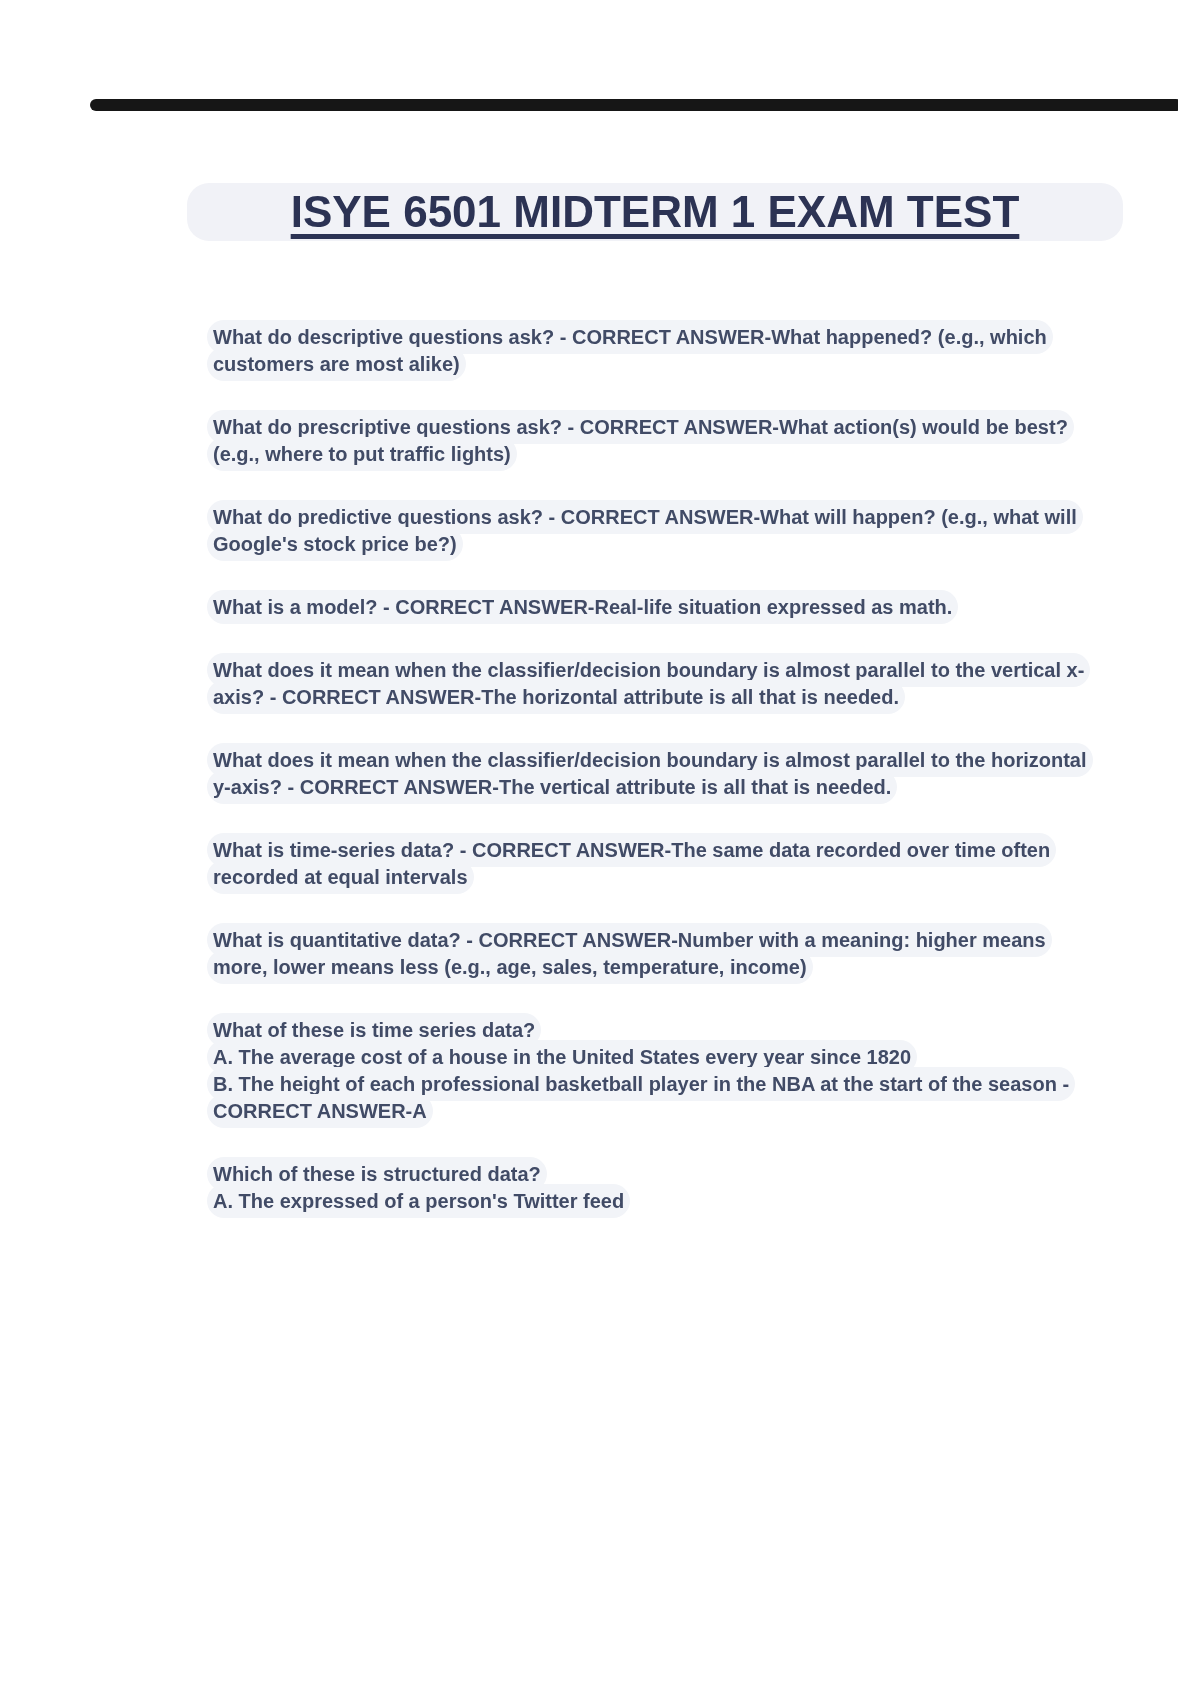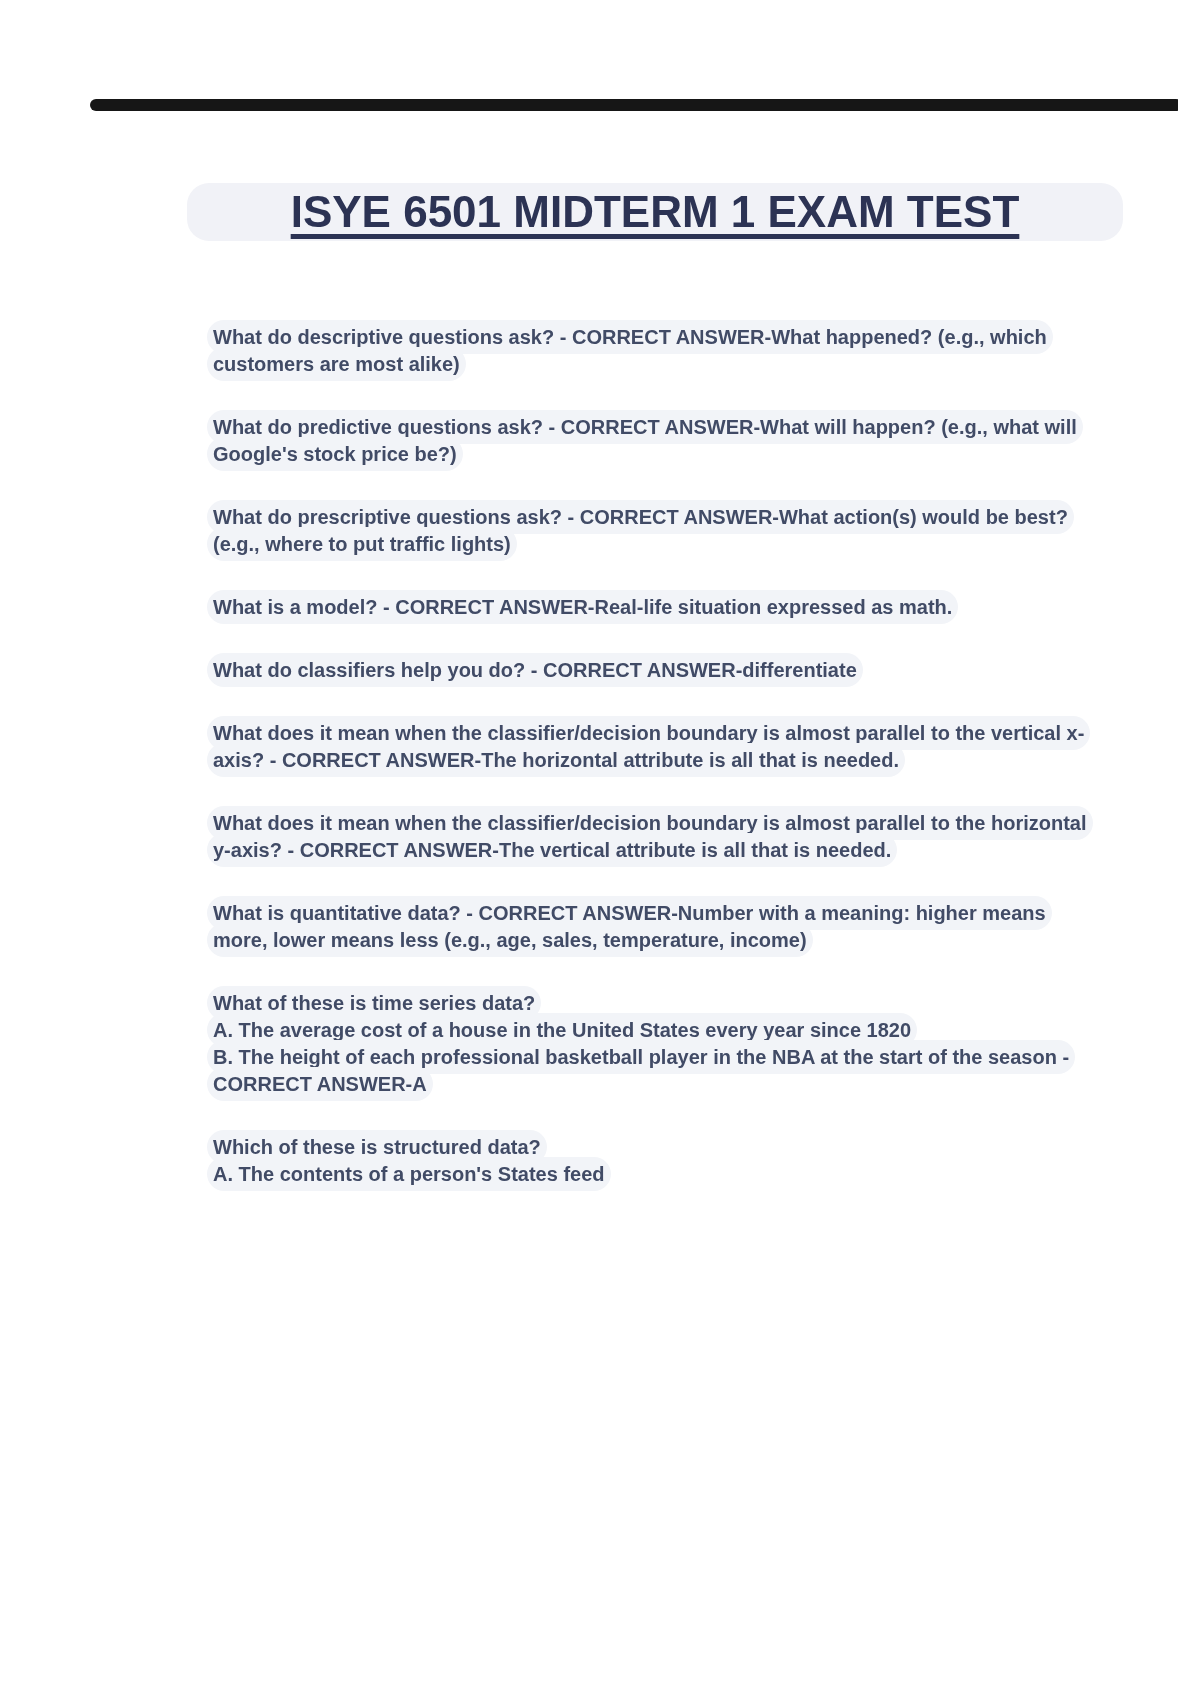--- a/index.html
+++ b/index.html
@@ -67,42 +67,42 @@
   <div class="rule top"></div>
 
   <div class="title-bar">
     <h1 class="title">ISYE 6501 MIDTERM 1 EXAM TEST</h1>
   </div>
 
   <div class="content">
 
     <p class="para"><span class="hl">What do descriptive questions ask? - CORRECT ANSWER-What happened? (e.g., which customers are most alike)</span></p>
 
+    <p class="para"><span class="hl">What do prescriptive questions ask? - CORRECT ANSWER-What action(s) would be best? (e.g., where to put traffic lights)</span></p>
+
     <p class="para"><span class="hl">What do predictive questions ask? - CORRECT ANSWER-What will happen? (e.g., what will Google's stock price be?)</span></p>
-
-    <p class="para"><span class="hl">What do prescriptive questions ask? - CORRECT ANSWER-What action(s) would be best? (e.g., where to put traffic lights)</span></p>
 
     <p class="para"><span class="hl">What is a model? - CORRECT ANSWER-Real-life situation expressed as math.</span></p>
 
-    <p class="para"><span class="hl">What do classifiers help you do? - CORRECT ANSWER-differentiate</span></p>
 
 
     <p class="para"><span class="hl">What does it mean when the classifier/decision boundary is almost parallel to the vertical x-axis? - CORRECT ANSWER-The horizontal attribute is all that is needed.</span></p>
 
     <p class="para"><span class="hl">What does it mean when the classifier/decision boundary is almost parallel to the horizontal y-axis? - CORRECT ANSWER-The vertical attribute is all that is needed.</span></p>
 
+    <p class="para"><span class="hl">What is time-series data? - CORRECT ANSWER-The same data recorded over time often recorded at equal intervals</span></p>
 
     <p class="para"><span class="hl">What is quantitative data? - CORRECT ANSWER-Number with a meaning: higher means more, lower means less (e.g., age, sales, temperature, income)</span></p>
 
 
     <p class="para"><span class="hl">What of these is time series data?</span><br>
       <span class="hl">A. The average cost of a house in the United States every year since 1820</span><br>
       <span class="hl">B. The height of each professional basketball player in the NBA at the start of the season - CORRECT ANSWER-A</span></p>
 
     <p class="para"><span class="hl">Which of these is structured data?</span><br>
-      <span class="hl">A. The contents of a person's States feed</span><br>
+      <span class="hl">A. The expressed of a person's Twitter feed</span><br>
       </p>
 
   </div>
 
   <div class="rule bottom"></div>
 
 </div>
 
 </body></html>

